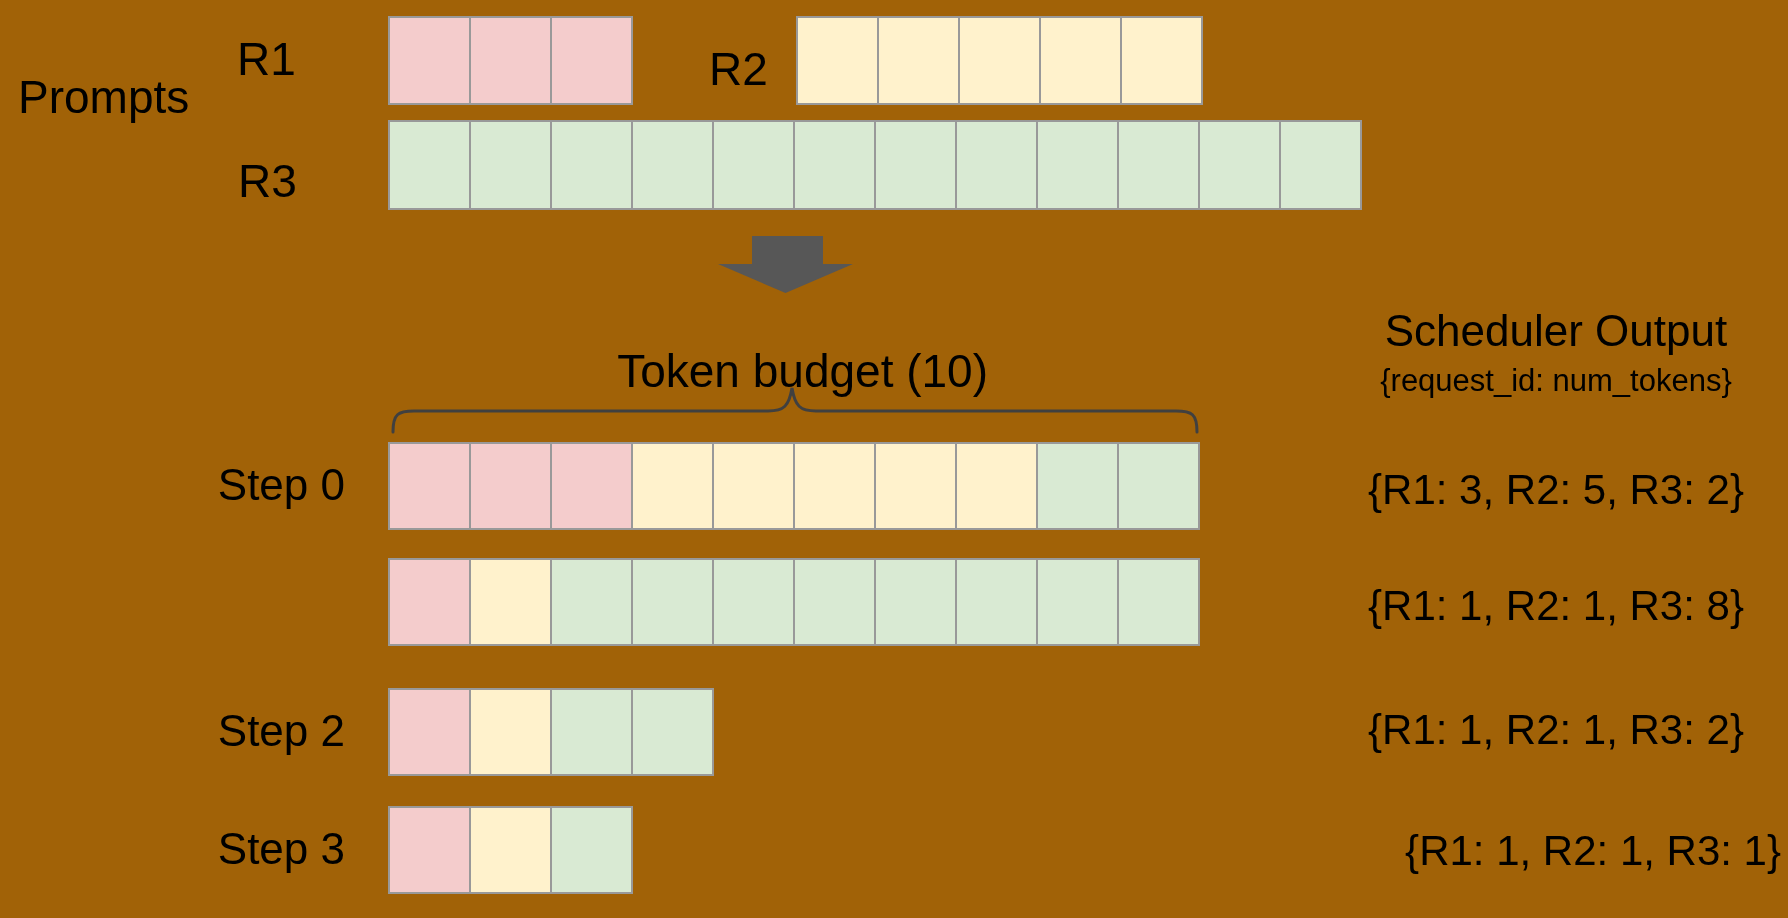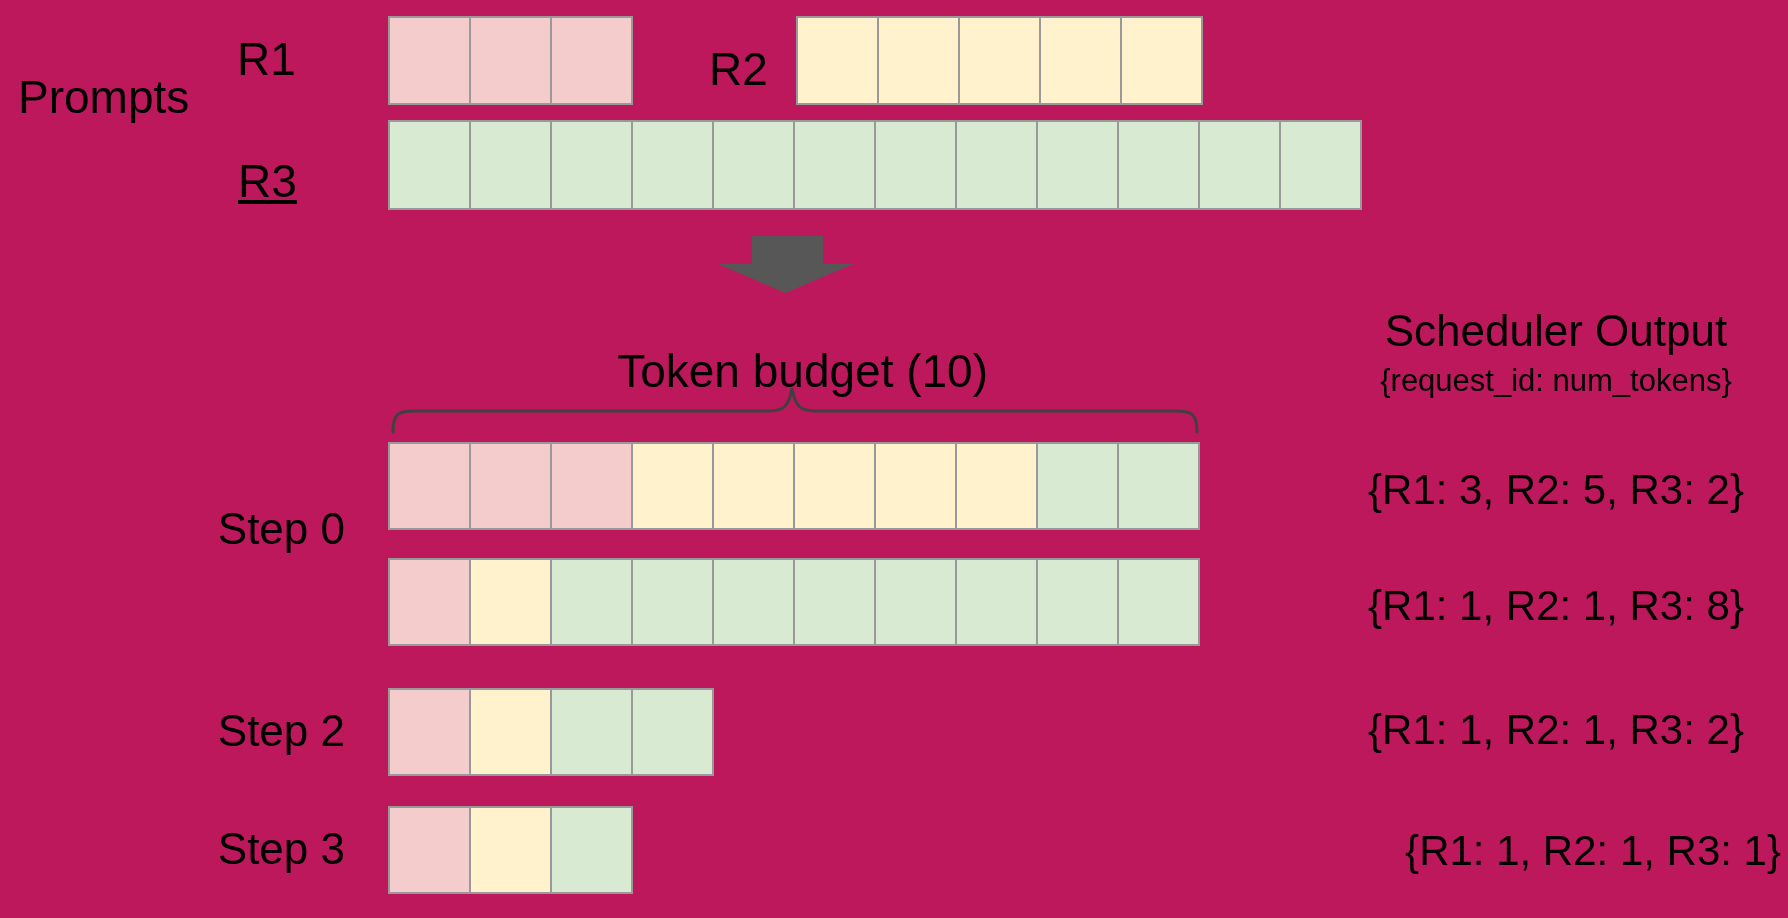--- a/index.html
+++ b/index.html
@@ -1,20 +1,20 @@
 <!DOCTYPE html>
 <html><head>
 <meta charset="utf-8">
 <style>
   html, body { margin: 0; padding: 0; background: #ffffff; }
   .canvas {
     position: relative;
     width: 1788px;
     height: 918px;
-    background: #be185d;
+    background: #a16207;
     font-family: "Liberation Sans", sans-serif;
     color: #000000;
     overflow: hidden;
   }
   .lbl {
     position: absolute;
     white-space: nowrap;
     line-height: 1.12;
   }
   .f46 { font-size: 46px; }
@@ -69,21 +69,21 @@
 
   <div class="lbl f46" style="left:709px; top:44px;">R2</div>
   <div class="row" style="left:796px; top:16px; height:89px;">
       <div class="cell" style="background: rgb(255, 242, 204); border-color: rgb(153, 153, 153);"></div>
       <div class="cell" style="background: rgb(255, 242, 204); border-color: rgb(153, 153, 153);"></div>
       <div class="cell" style="background: rgb(255, 242, 204); border-color: rgb(153, 153, 153);"></div>
       <div class="cell" style="background: rgb(255, 242, 204); border-color: rgb(153, 153, 153);"></div>
       <div class="cell" style="background: rgb(255, 242, 204); border-color: rgb(153, 153, 153);"></div>
     </div>
 
-  <div class="lbl f46" style="left:238px; top:156px;text-decoration:underline;">R3</div>
+  <div class="lbl f46" style="left:238px; top:156px;">R3</div>
   <div class="row" style="left:388px; top:120px; height:90px;">
       <div class="cell" style="background: rgb(217, 234, 211); border-color: rgb(153, 153, 153);"></div>
       <div class="cell" style="background: rgb(217, 234, 211); border-color: rgb(153, 153, 153);"></div>
       <div class="cell" style="background: rgb(217, 234, 211); border-color: rgb(153, 153, 153);"></div>
       <div class="cell" style="background: rgb(217, 234, 211); border-color: rgb(153, 153, 153);"></div>
       <div class="cell" style="background: rgb(217, 234, 211); border-color: rgb(153, 153, 153);"></div>
       <div class="cell" style="background: rgb(217, 234, 211); border-color: rgb(153, 153, 153);"></div>
       <div class="cell" style="background: rgb(217, 234, 211); border-color: rgb(153, 153, 153);"></div>
       <div class="cell" style="background: rgb(217, 234, 211); border-color: rgb(153, 153, 153);"></div>
       <div class="cell" style="background: rgb(217, 234, 211); border-color: rgb(153, 153, 153);"></div>
@@ -95,21 +95,21 @@
   <svg style="left:716px; top:236px;" width="139" height="58" viewBox="0 0 139 58">
     <polygon points="36,0 107,0 107,28 137,28 69.5,57 2,28 36,28" fill="#575757"></polygon>
   </svg>
 
   <div class="lbl f46" style="left:598px; top:346px; width:390px; text-align:right;">Token budget (10)</div>
 
   <svg style="left:390px; top:384px;" width="810" height="52" viewBox="0 0 810 52">
     <path d="M 3 48 C 3 30, 8 27, 24 27 L 378 27 C 394 27, 399 22, 402 4 C 405 22, 410 27, 426 27 L 786 27 C 802 27, 807 30, 807 48" fill="none" stroke="#404040" stroke-width="3" stroke-linecap="round"></path>
   </svg>
 
-  <div class="step-label f44" style="top:460px;margin-top:44px;">Step 0</div>
+  <div class="step-label f44" style="top:460px;">Step 0</div>
   <div class="row" style="left:388px; top:442px; height:88px;">
       <div class="cell" style="background: rgb(244, 204, 204); border-color: rgb(153, 153, 153);"></div>
       <div class="cell" style="background: rgb(244, 204, 204); border-color: rgb(153, 153, 153);"></div>
       <div class="cell" style="background: rgb(244, 204, 204); border-color: rgb(153, 153, 153);"></div>
       <div class="cell" style="background: rgb(255, 242, 204); border-color: rgb(153, 153, 153);"></div>
       <div class="cell" style="background: rgb(255, 242, 204); border-color: rgb(153, 153, 153);"></div>
       <div class="cell" style="background: rgb(255, 242, 204); border-color: rgb(153, 153, 153);"></div>
       <div class="cell" style="background: rgb(255, 242, 204); border-color: rgb(153, 153, 153);"></div>
       <div class="cell" style="background: rgb(255, 242, 204); border-color: rgb(153, 153, 153);"></div>
       <div class="cell" style="background: rgb(217, 234, 211); border-color: rgb(153, 153, 153);"></div>

